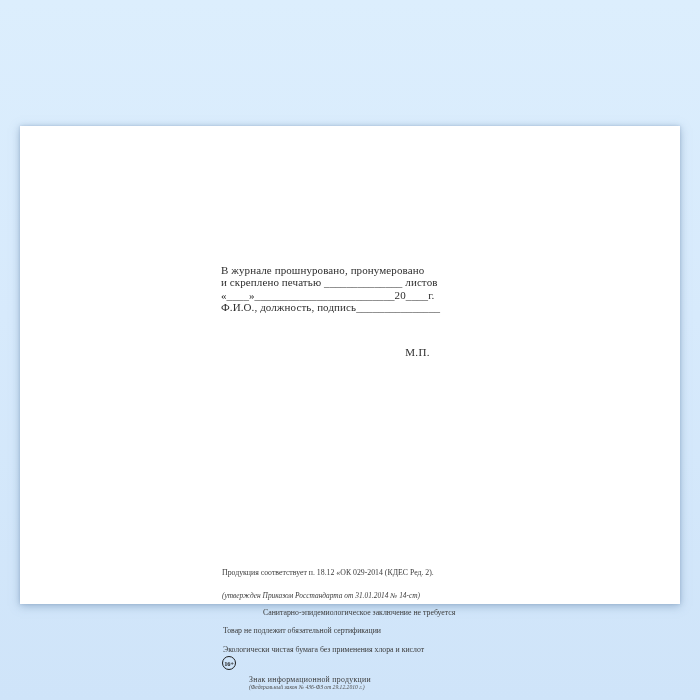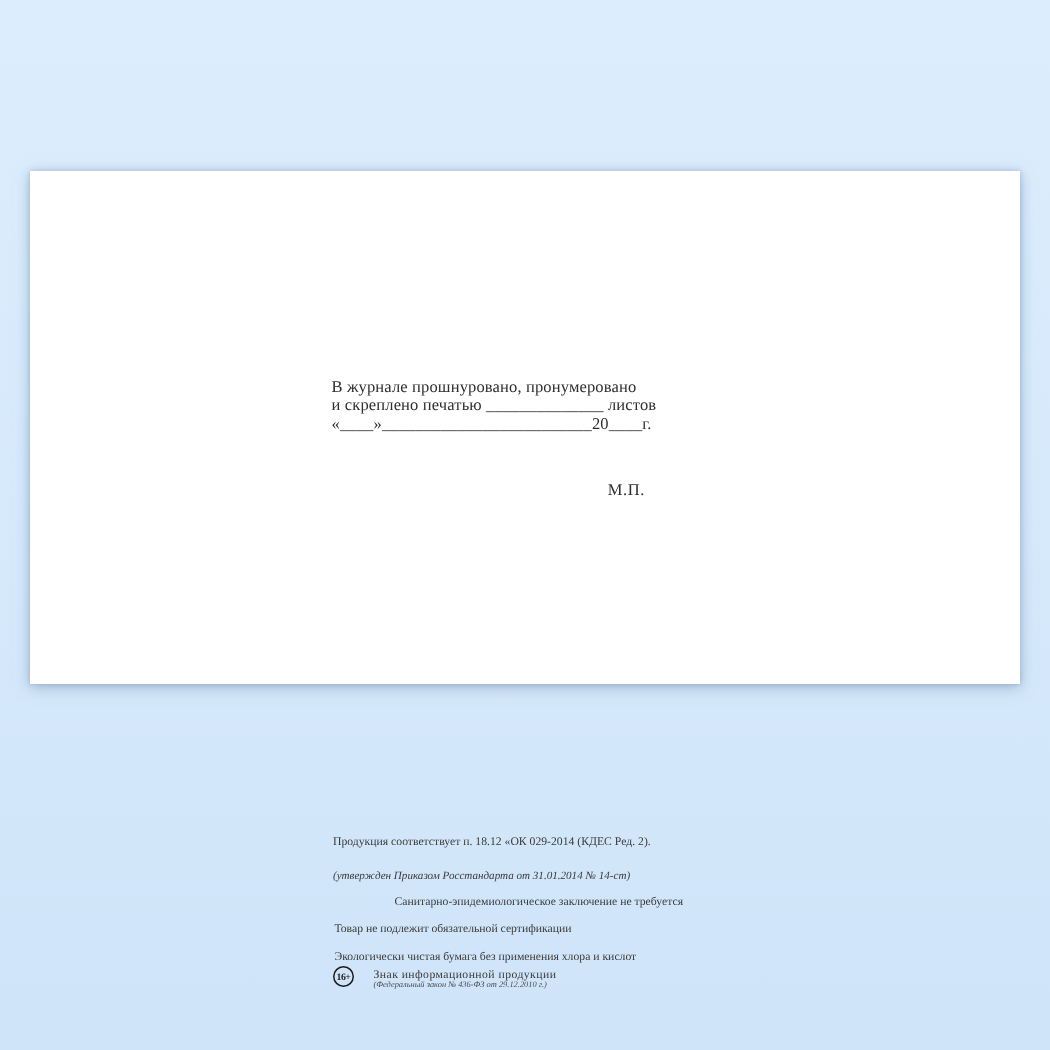--- a/index.html
+++ b/index.html
@@ -10,23 +10,23 @@
     position: relative;
     width: 700px;
     height: 700px;
     background: linear-gradient(180deg, #dceefd 0%, #d7eafc 45%, #cfe4f9 100%);
     overflow: hidden;
     font-family: "Liberation Serif", serif;
   }
   .page {
     position: absolute;
     left: 20px;
-    top: 114px;
+    top: 126px;
     width: 660px;
-    height: 342px;
+    height: 478px;
     background: #ffffff;
     box-shadow: 0 2px 9px rgba(110, 140, 175, 0.55), 0 0 3px rgba(110, 140, 175, 0.35);
     text-decoration: underline;
   }
   
   .bind-block {
     position: absolute;
     left: 201px;
     top: 138px;
     width: 214px;
@@ -85,21 +85,21 @@
     font-size: 6.5px;
     font-weight: bold;
     color: #1d1d1d;
     letter-spacing: -0.3px;
     flex: 0 0 auto;
     margin-top: 1px;
   }
   .agelabel {
     font-size: 7.8px;
     line-height: 9px;
-    margin-top: 2px;
+    margin-top: 20px;
     white-space: nowrap;
     letter-spacing: 0.3px;
   }
   .agelaw {
     font-size: 5.6px;
     line-height: 7px;
     font-style: italic;
     color: #4a4a4a;
     white-space: nowrap;
   }
@@ -107,20 +107,21 @@
 </head>
 <body>
 
 <div class="stage">
   <div class="page">
 
     <div class="bind-block">
       <div class="bl">В журнале прошнуровано, пронумеровано</div>
       <div class="bl">и скреплено печатью ______________ листов</div>
       <div class="bl">«____»_________________________20____г.</div>
+      <div class="bl">Ф.И.О., должность, подпись_______________</div>
       <div class="mp">М.П.</div>
     </div>
 
     <div class="footer">
       <div class="f comp1">Продукция соответствует п. 18.12 «ОК 029-2014 (КДЕС Ред. 2).</div>
       <div class="f comp3">(утвержден Приказом Росстандарта от 31.01.2014 № 14-ст)</div>
       <div class="f san">Санитарно-эпидемиологическое заключение не требуется</div>
       <div class="f cert">Товар не подлежит обязательной сертификации</div>
       <div class="f eco">Экологически чистая бумага без применения хлора и кислот</div>
       <div class="agerow">

